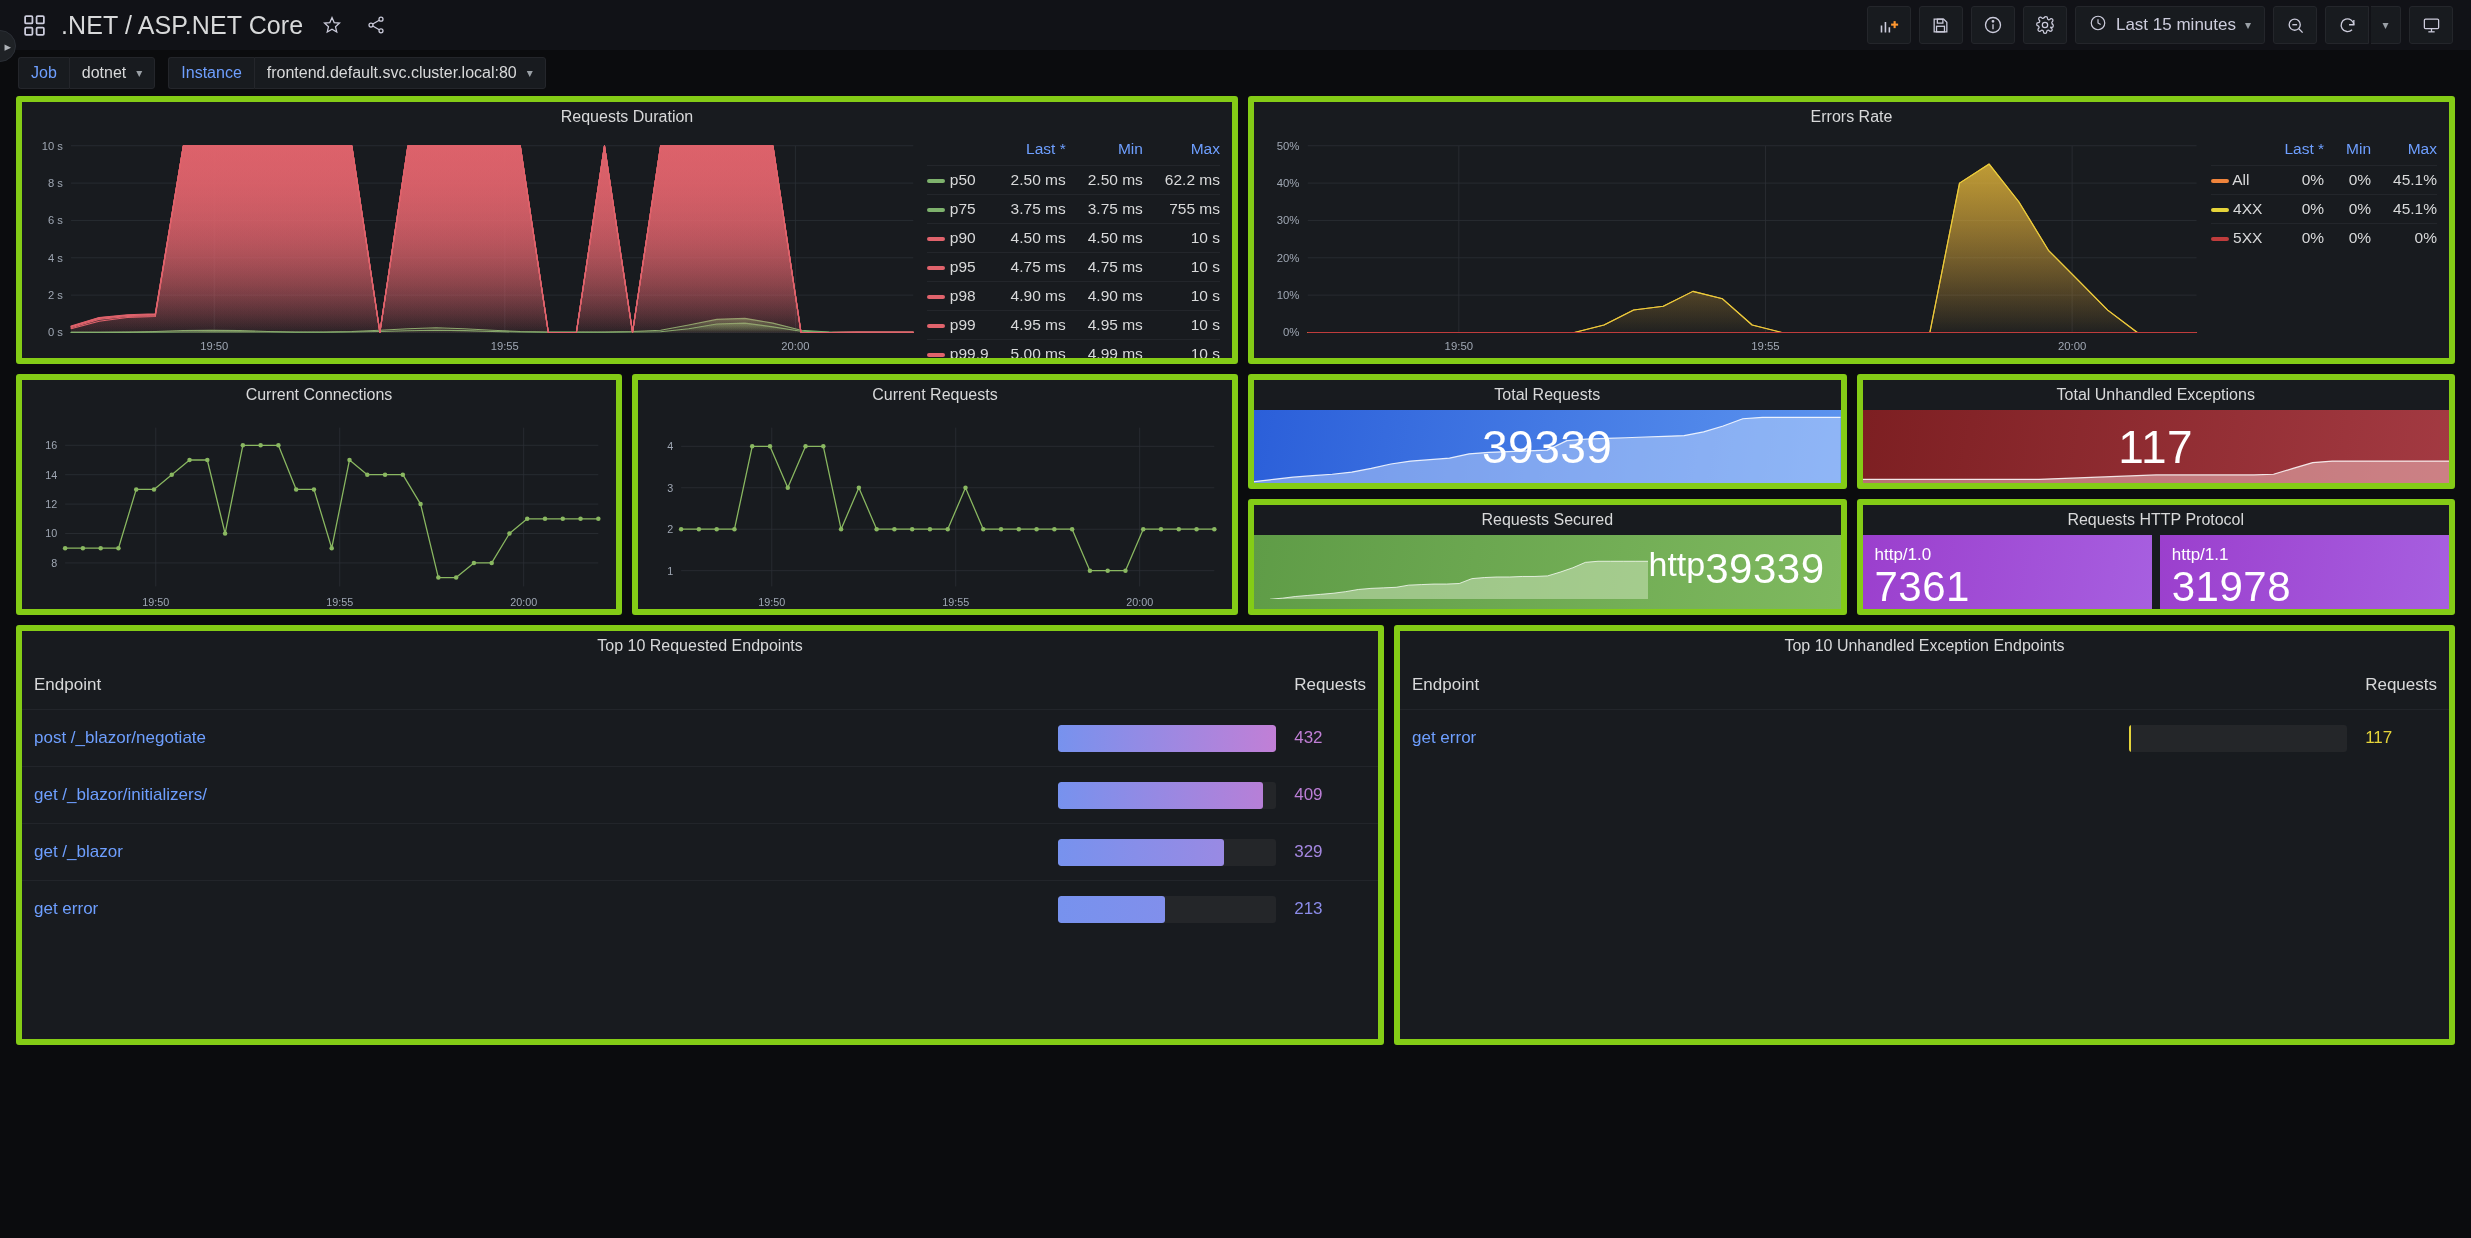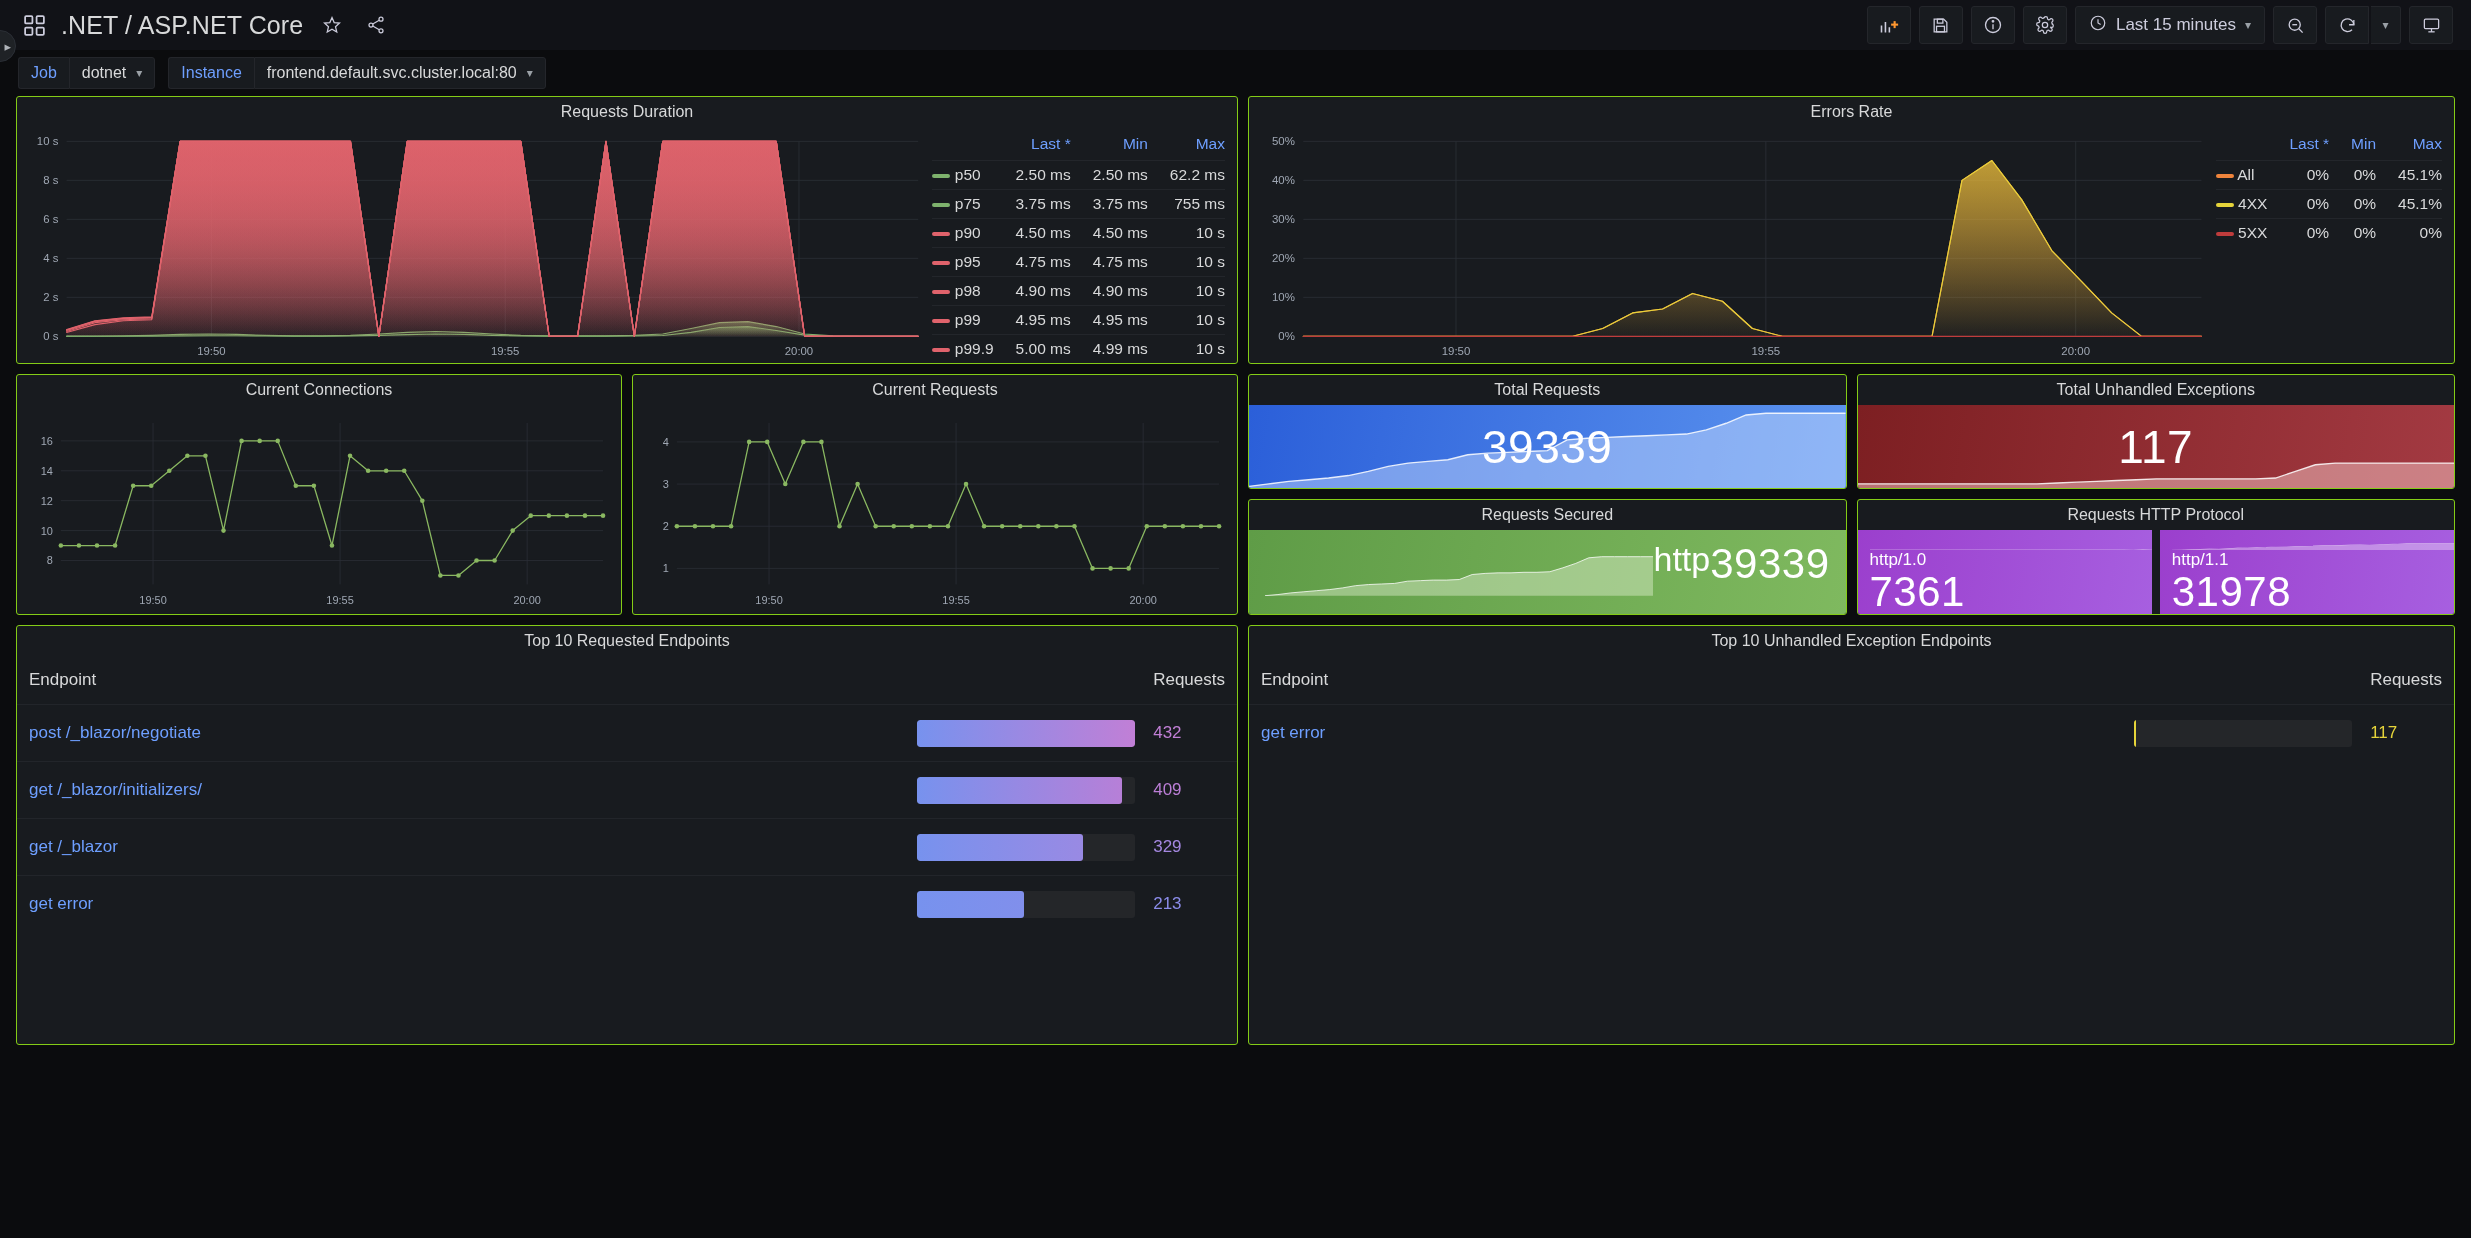--- a/index.html
+++ b/index.html
@@ -79,21 +79,21 @@
 
   
   .dash {
     padding: 0 16px 0 16px;
     display: flex; flex-direction: column; gap: 10px;
   }
   .row { display: flex; gap: 10px; }
 
   .panel {
     background: #181b1f;
-    border: 1px solid #84cc16;
+    border: 6px solid #84cc16;
     border-radius: 3px;
     display: flex; flex-direction: column;
     overflow: hidden;
   }
   .panel-title {
     height: 30px; line-height: 30px; text-align: center;
     font-size: 16px; color: #d8d9da; flex: none;
   }
   .panel-body { flex: 1; position: relative; overflow: hidden; }
 
@@ -696,21 +696,21 @@
                 <span class="stat-value">31978</span>
               </div>
             </div>
           </div>
         </div>
       </div>
     </div>
   </div>
 
   <div class="row" style="height:420px;">
-    <div class="panel" style="width:1222px;">
+    <div class="panel" style="width:1368px;">
       <div class="panel-title">Top 10 Requested Endpoints</div>
       <div class="panel-body">
         <table class="tbl">
           <thead>
               <tr id="req-head">
                 <th colspan="2">Endpoint</th>
                 <th class="right">Requests</th>
               </tr>
             </thead>
           <tbody id="req-body">

